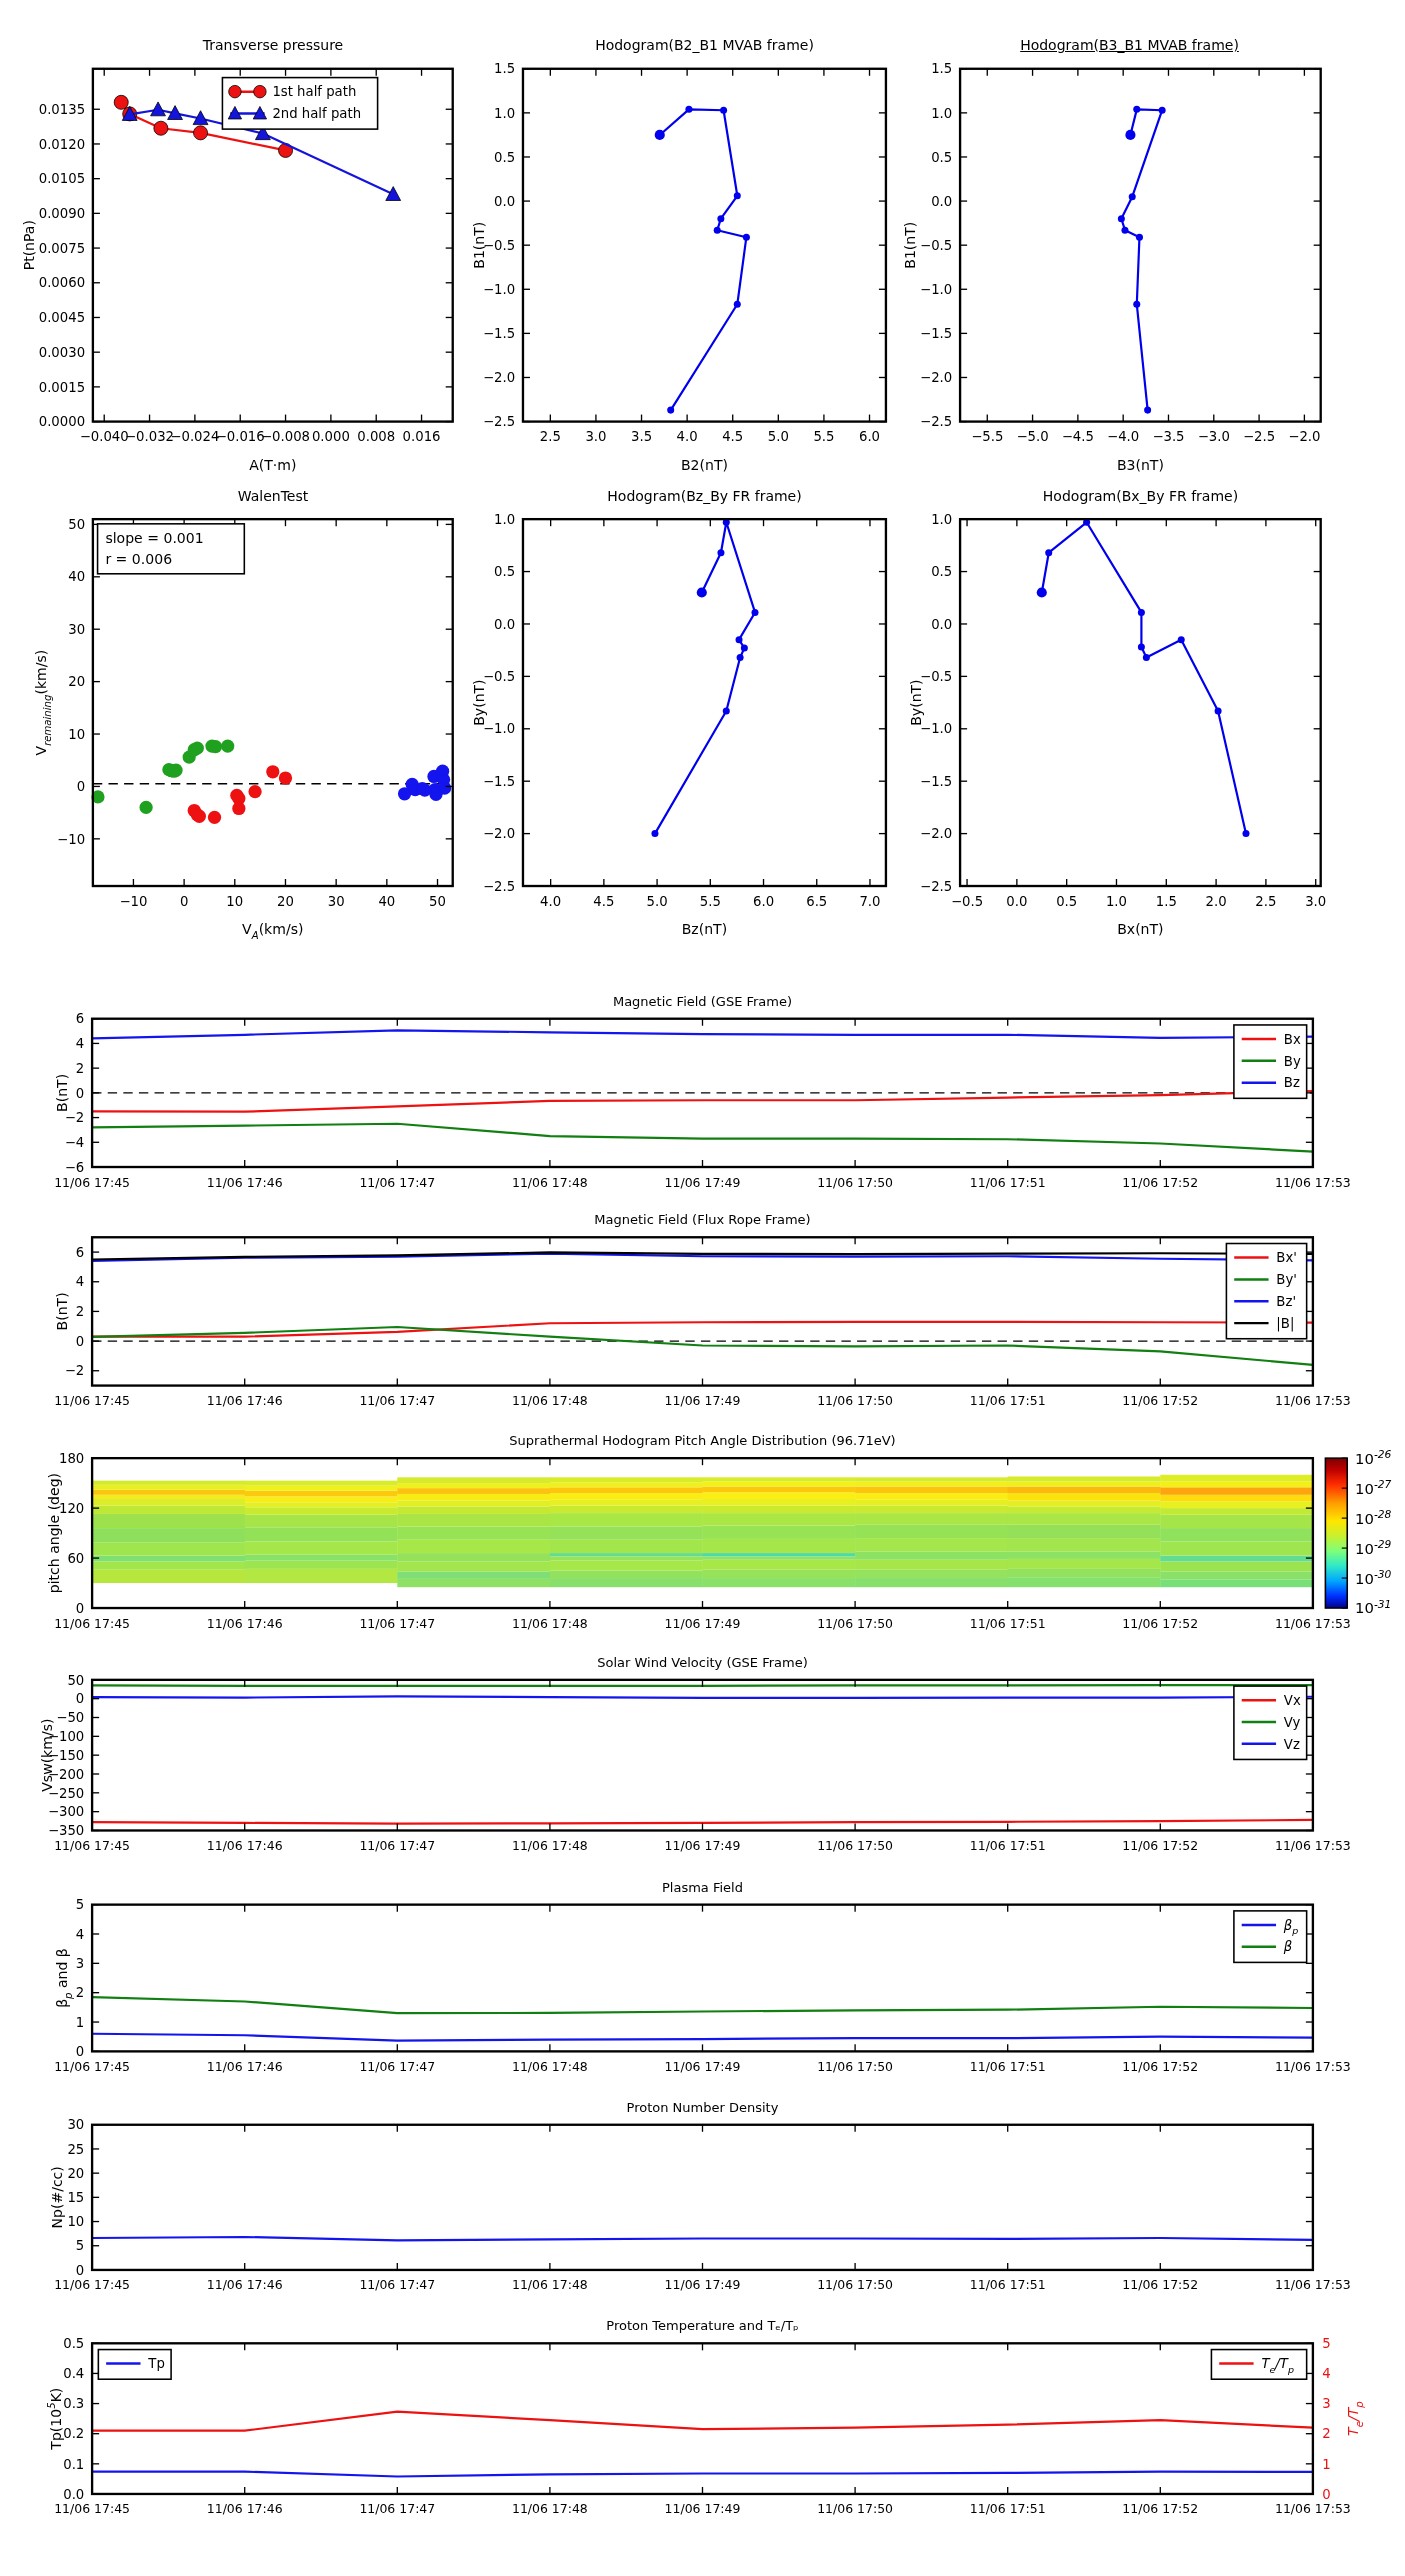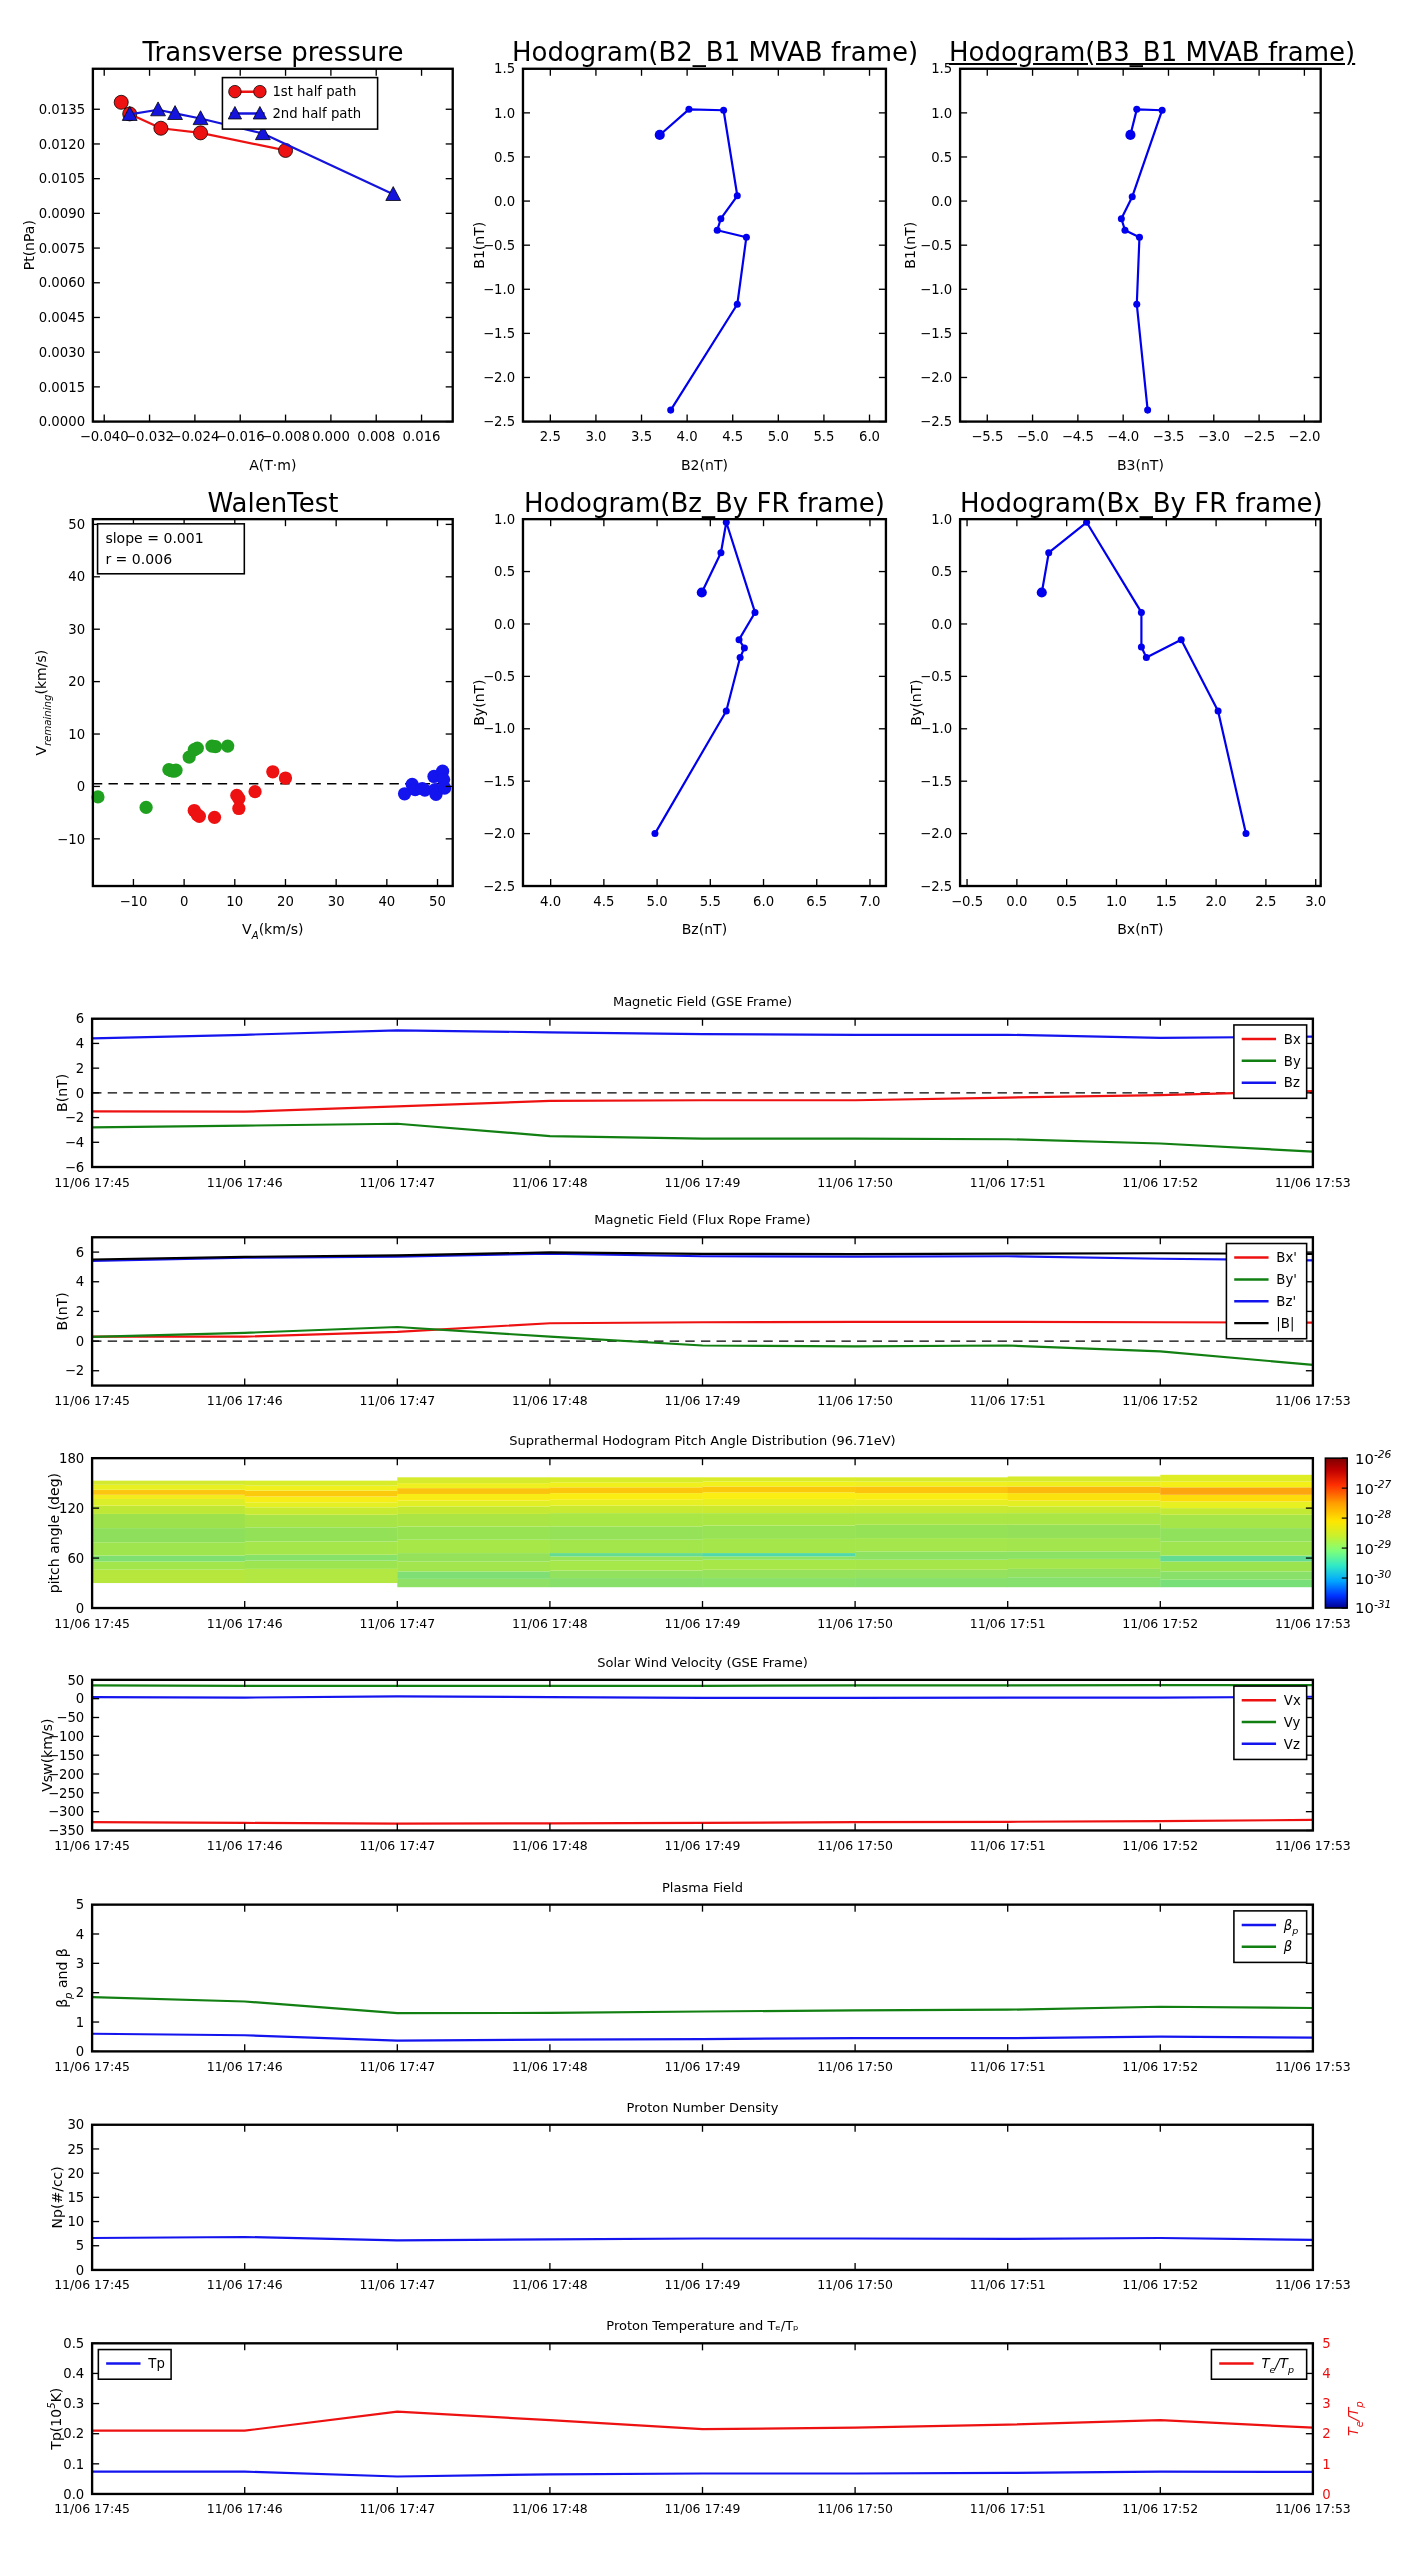--- a/index.html
+++ b/index.html
@@ -1,19 +1,19 @@
 <!DOCTYPE html>
 <html style="font-size:12.5px"><head>
 <meta charset="utf-8">
 <style>
   html,body{margin:0;padding:0;background:#fff;}
   body{font-family:"DejaVu Sans", sans-serif;}
   #fig{position:relative;width:1405px;height:2576px;background:#ffffff;overflow:hidden;}
   #plot-svg{position:absolute;left:0;top:0;}
-  .ptitle{position:absolute;text-align:center;font-size:26px;color:#000;white-space:nowrap;}
+  .ptitle{position:absolute;text-align:center;font-size:14px;color:#000;white-space:nowrap;}
   .ptitle.ts{font-size:13px;}
   .panel-box{position:absolute;pointer-events:none;}
 </style>
 </head>
 <body>
 
 <div id="fig">
   <svg id="plot-svg" width="1405" height="2576" xmlns="http://www.w3.org/2000/svg" viewBox="0 0 1800 3300">
       <path d="M155.3,131.0 L166.2,145.8 L206.1,164.2 L256.9,170.1 L365.8,192.6" fill="none" stroke="#ee1111" stroke-width="2.8" stroke-linejoin="round"></path>
       <circle cx="155.29921259842524" cy="130.97704918032787" r="9" fill="#ee1111" stroke="#000" stroke-width="1"></circle>
@@ -944,21 +944,21 @@
       <text x="78" y="3098.5" font-size="18" fill="#000" text-anchor="middle" font-family="&quot;DejaVu Sans&quot;, sans-serif" transform="rotate(-90 78 3098.5)"><tspan>Tp(10</tspan><tspan dy="-7" font-size="72%" font-style="italic">5</tspan><tspan dy="7">​</tspan><tspan>K)</tspan></text>
       <rect x="126" y="3010" width="93.2" height="38" fill="#fff" stroke="#000" stroke-width="2"></rect>
       <line x1="136" y1="3028" x2="180" y2="3028" stroke="#1414ee" stroke-width="3.2"></line>
       <text x="190" y="3034" font-size="17" fill="#000" text-anchor="start" font-family="&quot;DejaVu Sans&quot;, sans-serif"><tspan>Tp</tspan></text>
       <rect x="1552" y="3010" width="122" height="38" fill="#fff" stroke="#000" stroke-width="2"></rect>
       <line x1="1562" y1="3028" x2="1606" y2="3028" stroke="#ee1111" stroke-width="3.2"></line>
       <text x="1616" y="3034" font-size="17" fill="#000" text-anchor="start" font-family="&quot;DejaVu Sans&quot;, sans-serif"><tspan font-style="italic">T</tspan><tspan dy="6" font-size="72%" font-style="italic">e</tspan><tspan dy="-6">​</tspan><tspan font-style="italic">/T</tspan><tspan dy="6" font-size="72%" font-style="italic">p</tspan><tspan dy="-6">​</tspan></text>
     </svg>
 
   <div class="ptitle" style="left: 93px; width: 360px; top: 37px;">Transverse pressure</div>
-  <div class="ptitle" style="left: 512px; width: 363px; top: 37px;">Hodogram(B2_B1 MVAB frame)</div>
+  <div class="ptitle" style="left: 523px; width: 363px; top: 37px;">Hodogram(B2_B1 MVAB frame)</div>
   <div class="ptitle" style="left: 949px; width: 361px; top: 37px; text-decoration: underline;">Hodogram(B3_B1 MVAB frame)</div>
   <div class="ptitle" style="left: 93px; width: 360px; top: 488px;">WalenTest</div>
   <div class="ptitle" style="left: 523px; width: 363px; top: 488px;">Hodogram(Bz_By FR frame)</div>
   <div class="ptitle" style="left: 960px; width: 361px; top: 488px;">Hodogram(Bx_By FR frame)</div>
   <div class="ptitle ts" style="left: 92px; width: 1221px; top: 994px;">Magnetic Field (GSE Frame)</div>
   <div class="ptitle ts" style="left: 92px; width: 1221px; top: 1212px;">Magnetic Field (Flux Rope Frame)</div>
   <div class="ptitle ts" style="left: 92px; width: 1221px; top: 1433px;">Suprathermal Hodogram Pitch Angle Distribution (96.71eV)</div>
   <div class="ptitle ts" style="left: 92px; width: 1221px; top: 1655px;">Solar Wind Velocity (GSE Frame)</div>
   <div class="ptitle ts" style="left: 92px; width: 1221px; top: 1880px;">Plasma Field</div>
   <div class="ptitle ts" style="left: 92px; width: 1221px; top: 2100px;">Proton Number Density</div>

